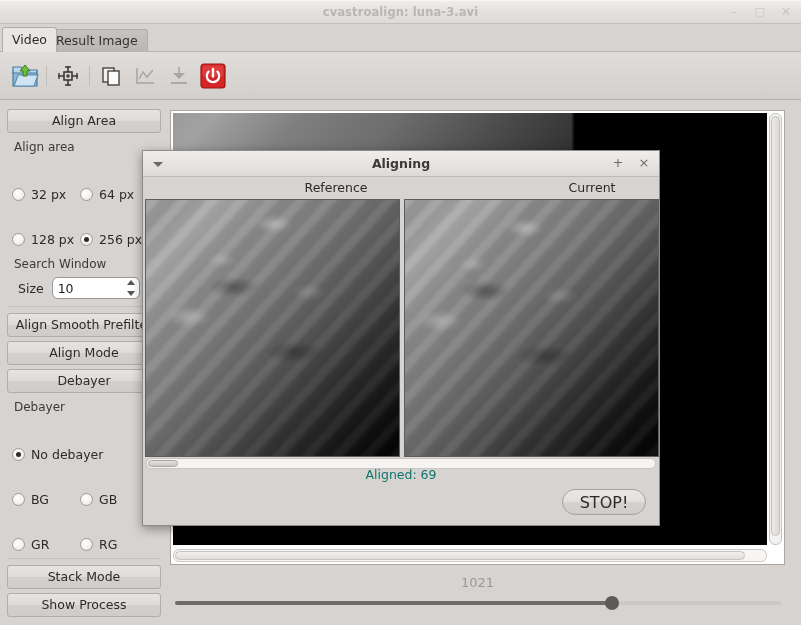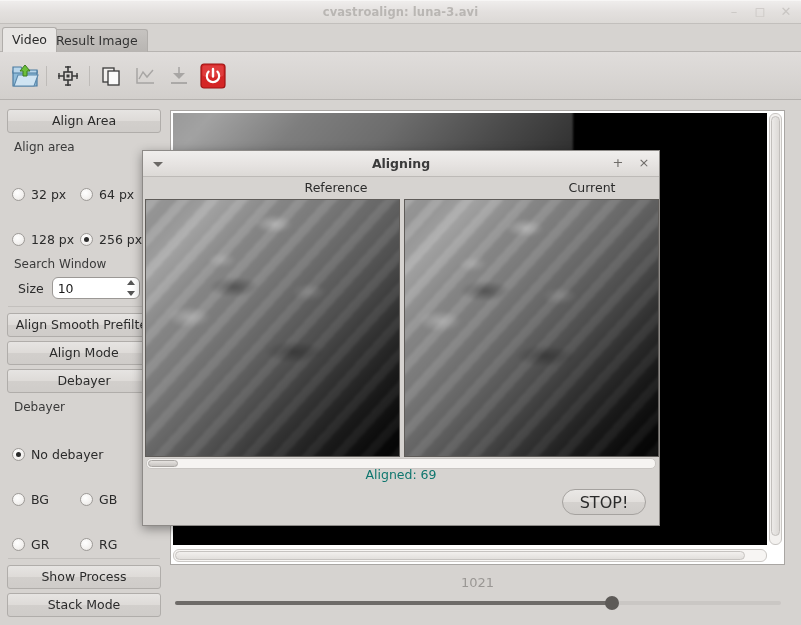--- a/index.html
+++ b/index.html
@@ -597,22 +597,22 @@
           <span class="radio"></span>
           <span class="radio-label">GR</span>
         </div>
         <div class="radio-item">
           <span class="radio"></span>
           <span class="radio-label">RG</span>
         </div>
       </div>
     </div>
 
+    <div class="panel-btn">Stack Mode</div>
     <div class="panel-btn">Show Process</div>
-    <div class="panel-btn">Stack Mode</div>
   </div>
 
   <div class="video-area">
     <div class="video-canvas">
       <div class="moon-main"></div>
     </div>
     <div class="vscroll">
       <div class="vscroll-thumb"></div>
     </div>
     <div class="hscroll">

